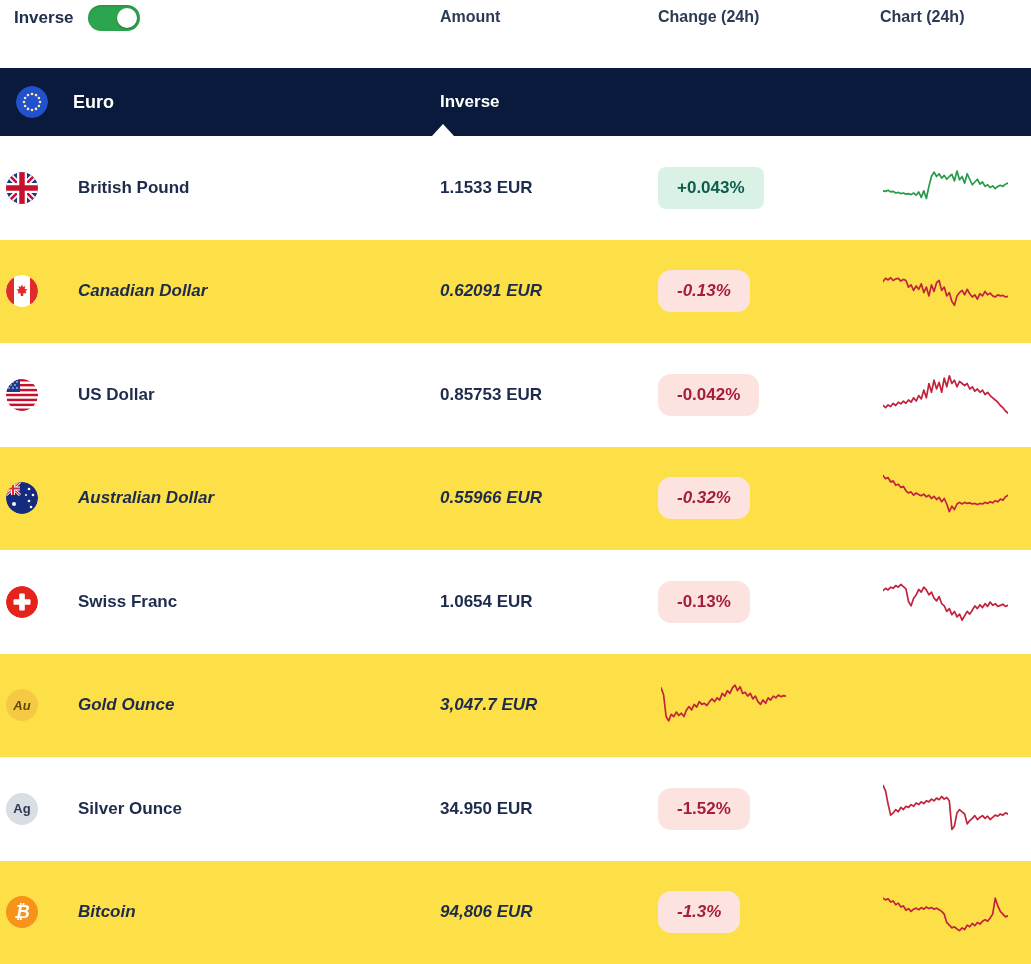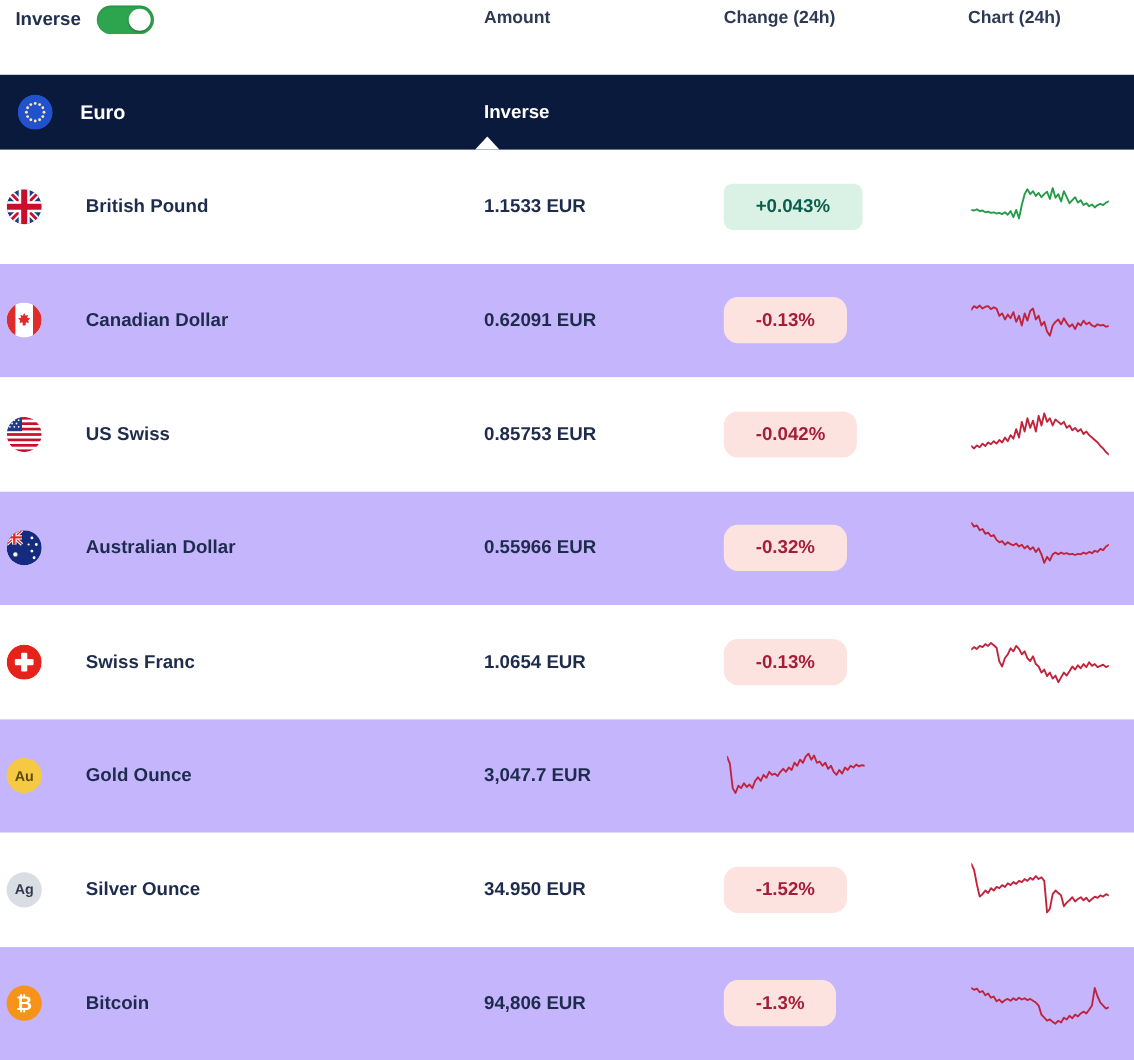--- a/index.html
+++ b/index.html
@@ -21,25 +21,25 @@
   
   .base-bar { height: 68px; background: #0a1a3c; color: #fff; position: relative; }
   .base-bar .name-cell { display: flex; align-items: center; gap: 25px; padding-left: 16px; }
   .base-bar .base-name { font-size: 18px; font-weight: 700; color: #fff; }
   .base-bar .base-mode { font-size: 17px; font-weight: 700; color: #fff; }
   .notch { position: absolute; bottom: 0; left: 432px; width: 0; height: 0;
            border-left: 11px solid transparent; border-right: 11px solid transparent; border-bottom: 12px solid #ffffff; }
 
   
   .row { height: 103.5px; background: #ffffff; cursor: pointer; }
-  .row.alt { background: #c4b5fd; }
+  .row.alt { background: #fde047; font-style: italic; }
   .name-cell { display: flex; align-items: center; gap: 40px; padding-left: 6px; }
   .cname { font-size: 17px; font-weight: 700; color: #1d2b4c; }
   .amount { font-size: 17px; font-weight: 700; color: #1d2b4c; }
-  .badge { display: inline-block; font-size: 17px; font-weight: 700; padding: 11px 29px; border-radius: 8px; }
+  .badge { display: inline-block; font-size: 17px; font-weight: 700; padding: 11px 19px; border-radius: 8px; }
   .badge.up   { background: #d9f2e5; color: #0c5d4c; }
   .badge.down { background: #fde3e0; color: #a51e38; border-radius: 13px; }
   .chart-cell { padding-left: 3px; }
   .spark { width: 125px; height: 55px; display: block; }
 
   
   .ic { width: 32px; height: 32px; border-radius: 50%; flex: 0 0 32px; position: relative; overflow: hidden; display: flex; align-items: center; justify-content: center; }
   .ic svg { width: 32px; height: 32px; display: block; }
   .ic-gold   { background: #f6c945; color: #5c4a05; font-size: 13px; font-weight: 700; }
   .ic-silver { background: #d9dde4; color: #2f3a4f; font-size: 13px; font-weight: 700; }
@@ -177,21 +177,21 @@
                   <circle cx="11" cy="3" r=".8"></circle>
                 <circle cx="5" cy="6" r=".8"></circle>
                   <circle cx="9" cy="6" r=".8"></circle>
                 <circle cx="3" cy="9" r=".8"></circle>
                   <circle cx="7" cy="9" r=".8"></circle>
                   <circle cx="11" cy="9" r=".8"></circle>
               </g>
             </g>
           </svg>
         </span>
-        <span class="cname">US Swiss</span>
+        <span class="cname">US Dollar</span>
       </div>
       <div class="amount">0.85753 EUR</div>
       <div><span class="badge down">-0.042%</span></div>
       <div class="chart-cell">
           <svg class="spark" viewBox="0 0 125 55" preserveAspectRatio="none">
             <polyline points="0.00,38.50 2.55,40.70 5.10,37.95 7.65,39.60 10.20,36.30 12.76,38.50 15.31,35.20 17.86,36.85 20.41,34.10 22.96,36.30 25.51,33.00 28.06,35.20 30.61,30.80 33.16,34.10 35.71,28.60 38.27,31.90 40.82,23.10 43.37,30.80 45.92,16.50 48.47,25.30 51.02,13.20 53.57,22.00 56.12,15.40 58.67,25.30 61.22,11.00 63.78,19.80 66.33,8.80 68.88,16.50 71.43,13.20 73.98,19.80 76.53,14.30 79.08,16.50 81.63,18.70 84.18,16.50 86.73,22.00 89.29,19.80 91.84,24.20 94.39,22.00 96.94,25.30 99.49,23.10 102.04,27.50 104.59,25.30 107.14,28.60 109.69,30.80 112.24,33.00 114.80,35.20 117.35,38.50 119.90,40.70 122.45,44.00 125.00,46.20" fill="none" stroke="#c2233c" stroke-width="1.7" stroke-linejoin="round" stroke-linecap="round"></polyline>
           </svg>
         </div>
     </div>
 

